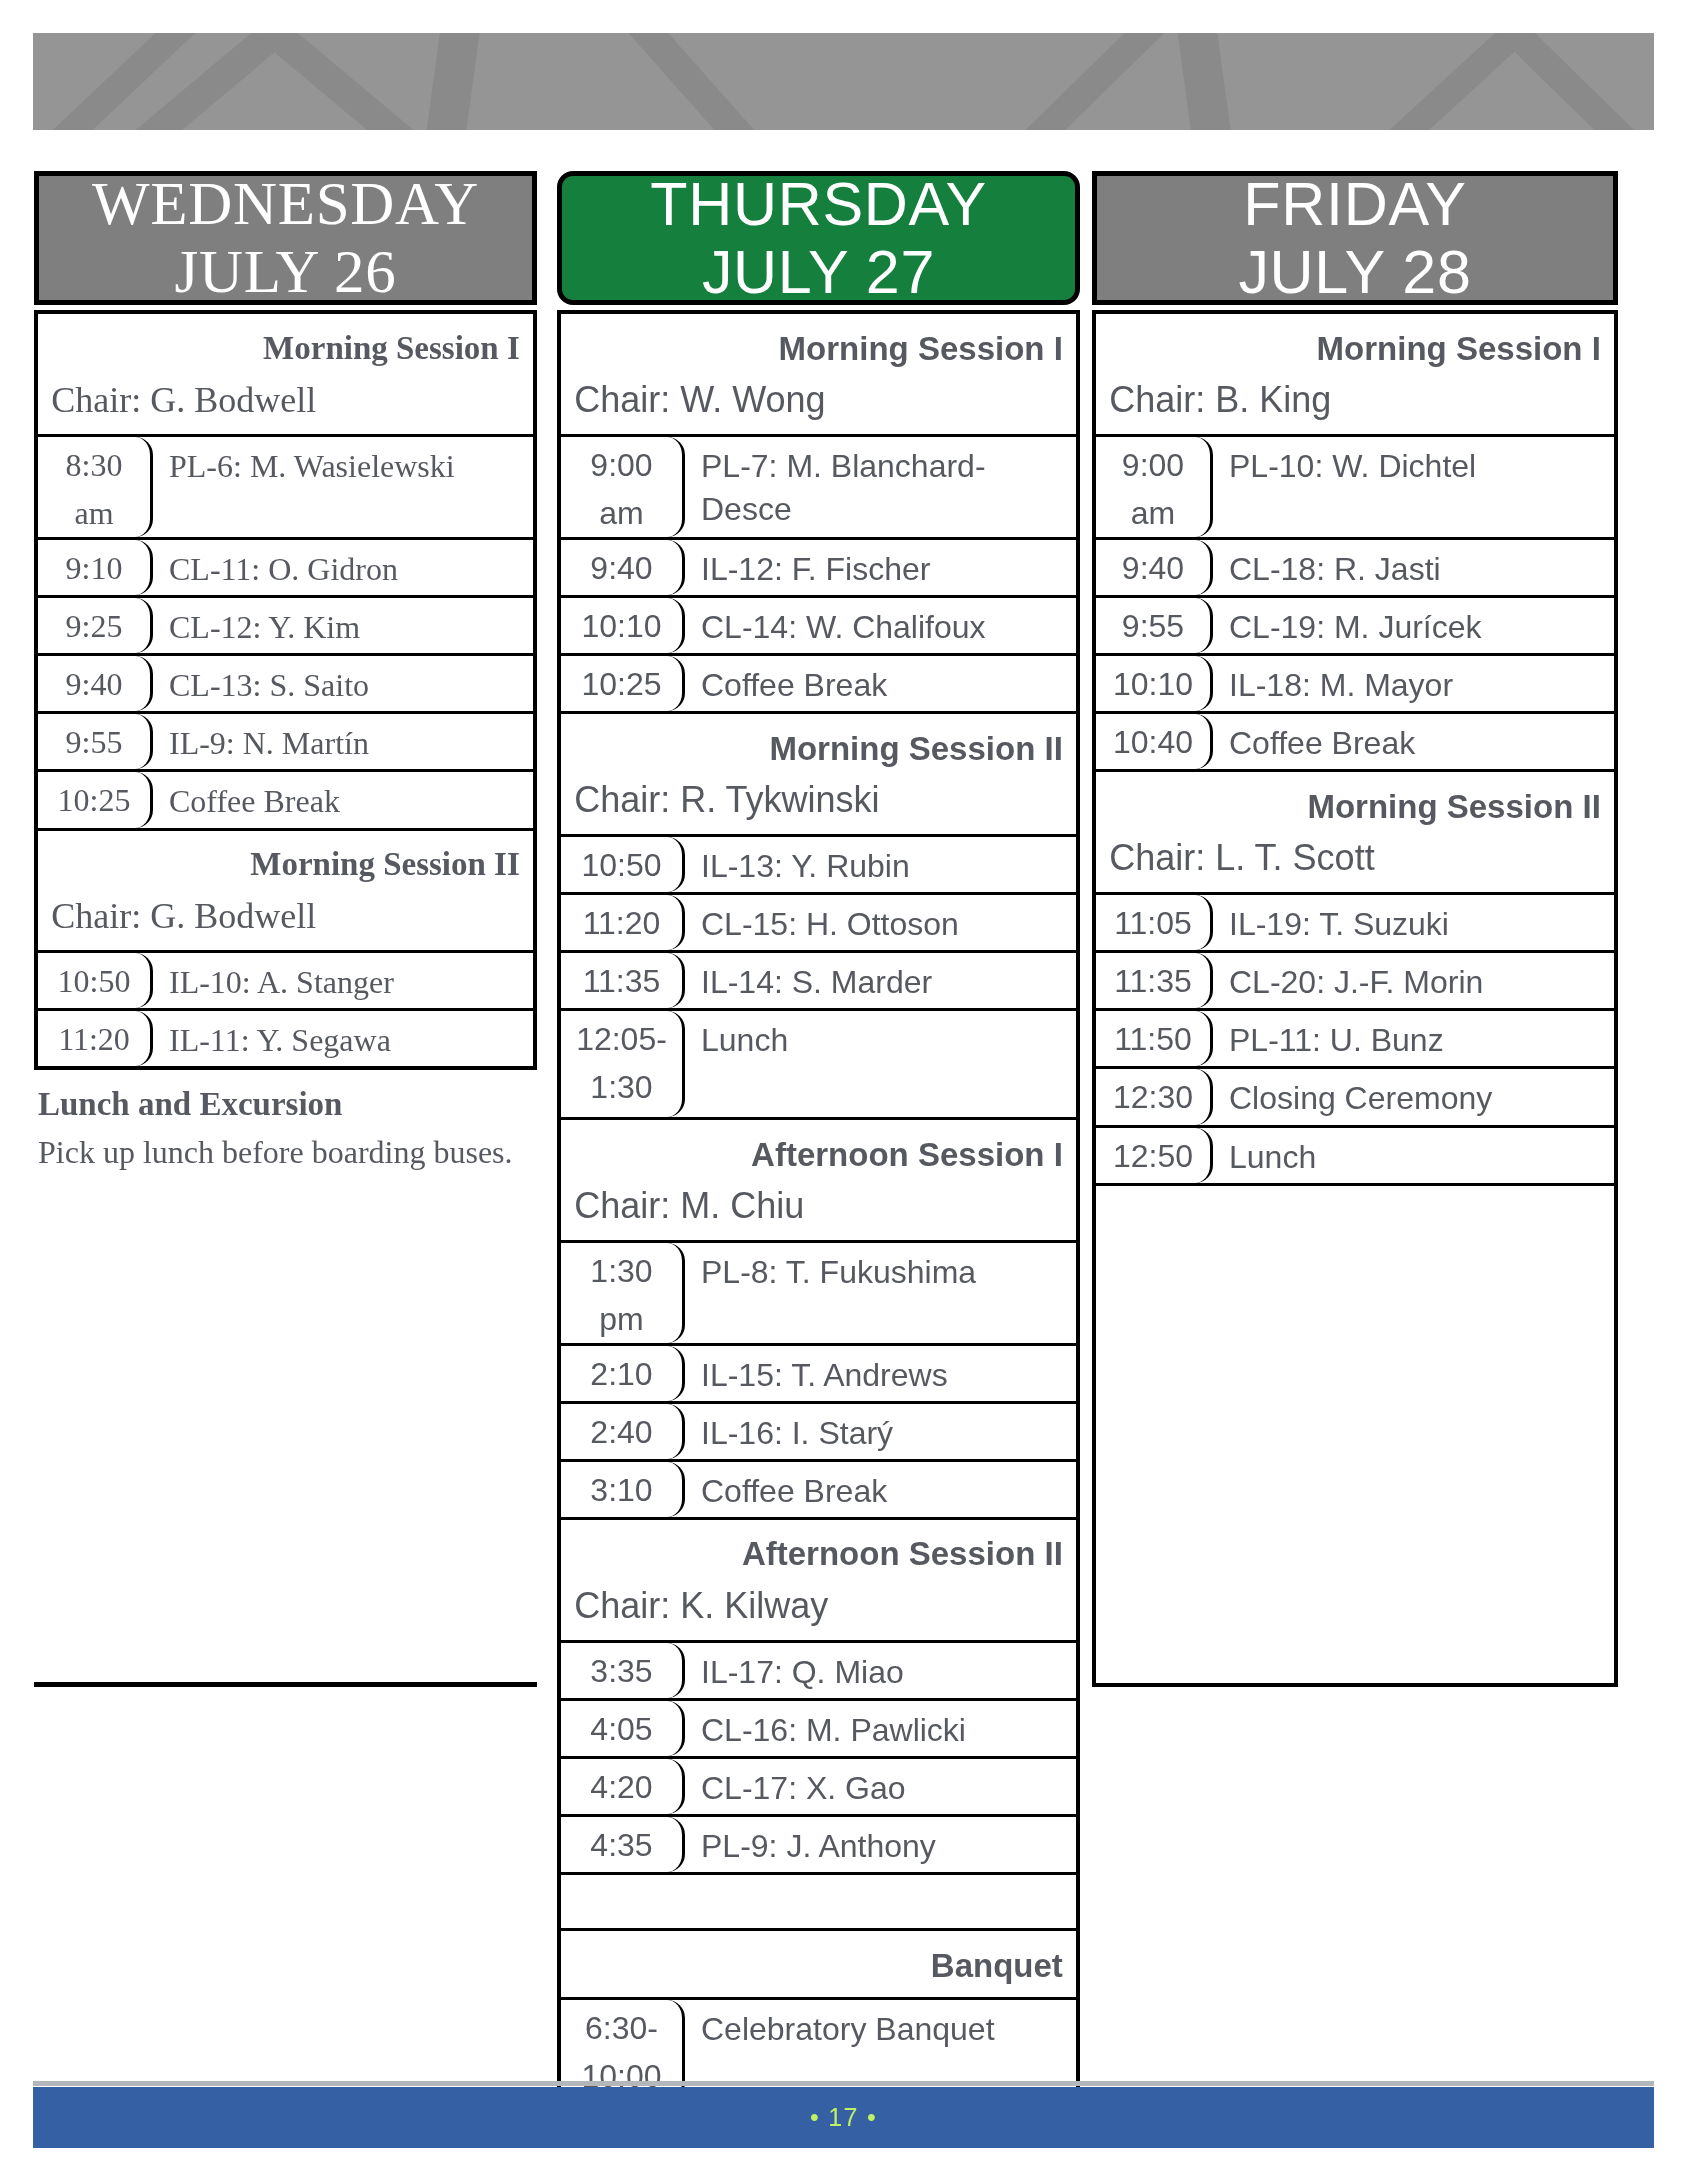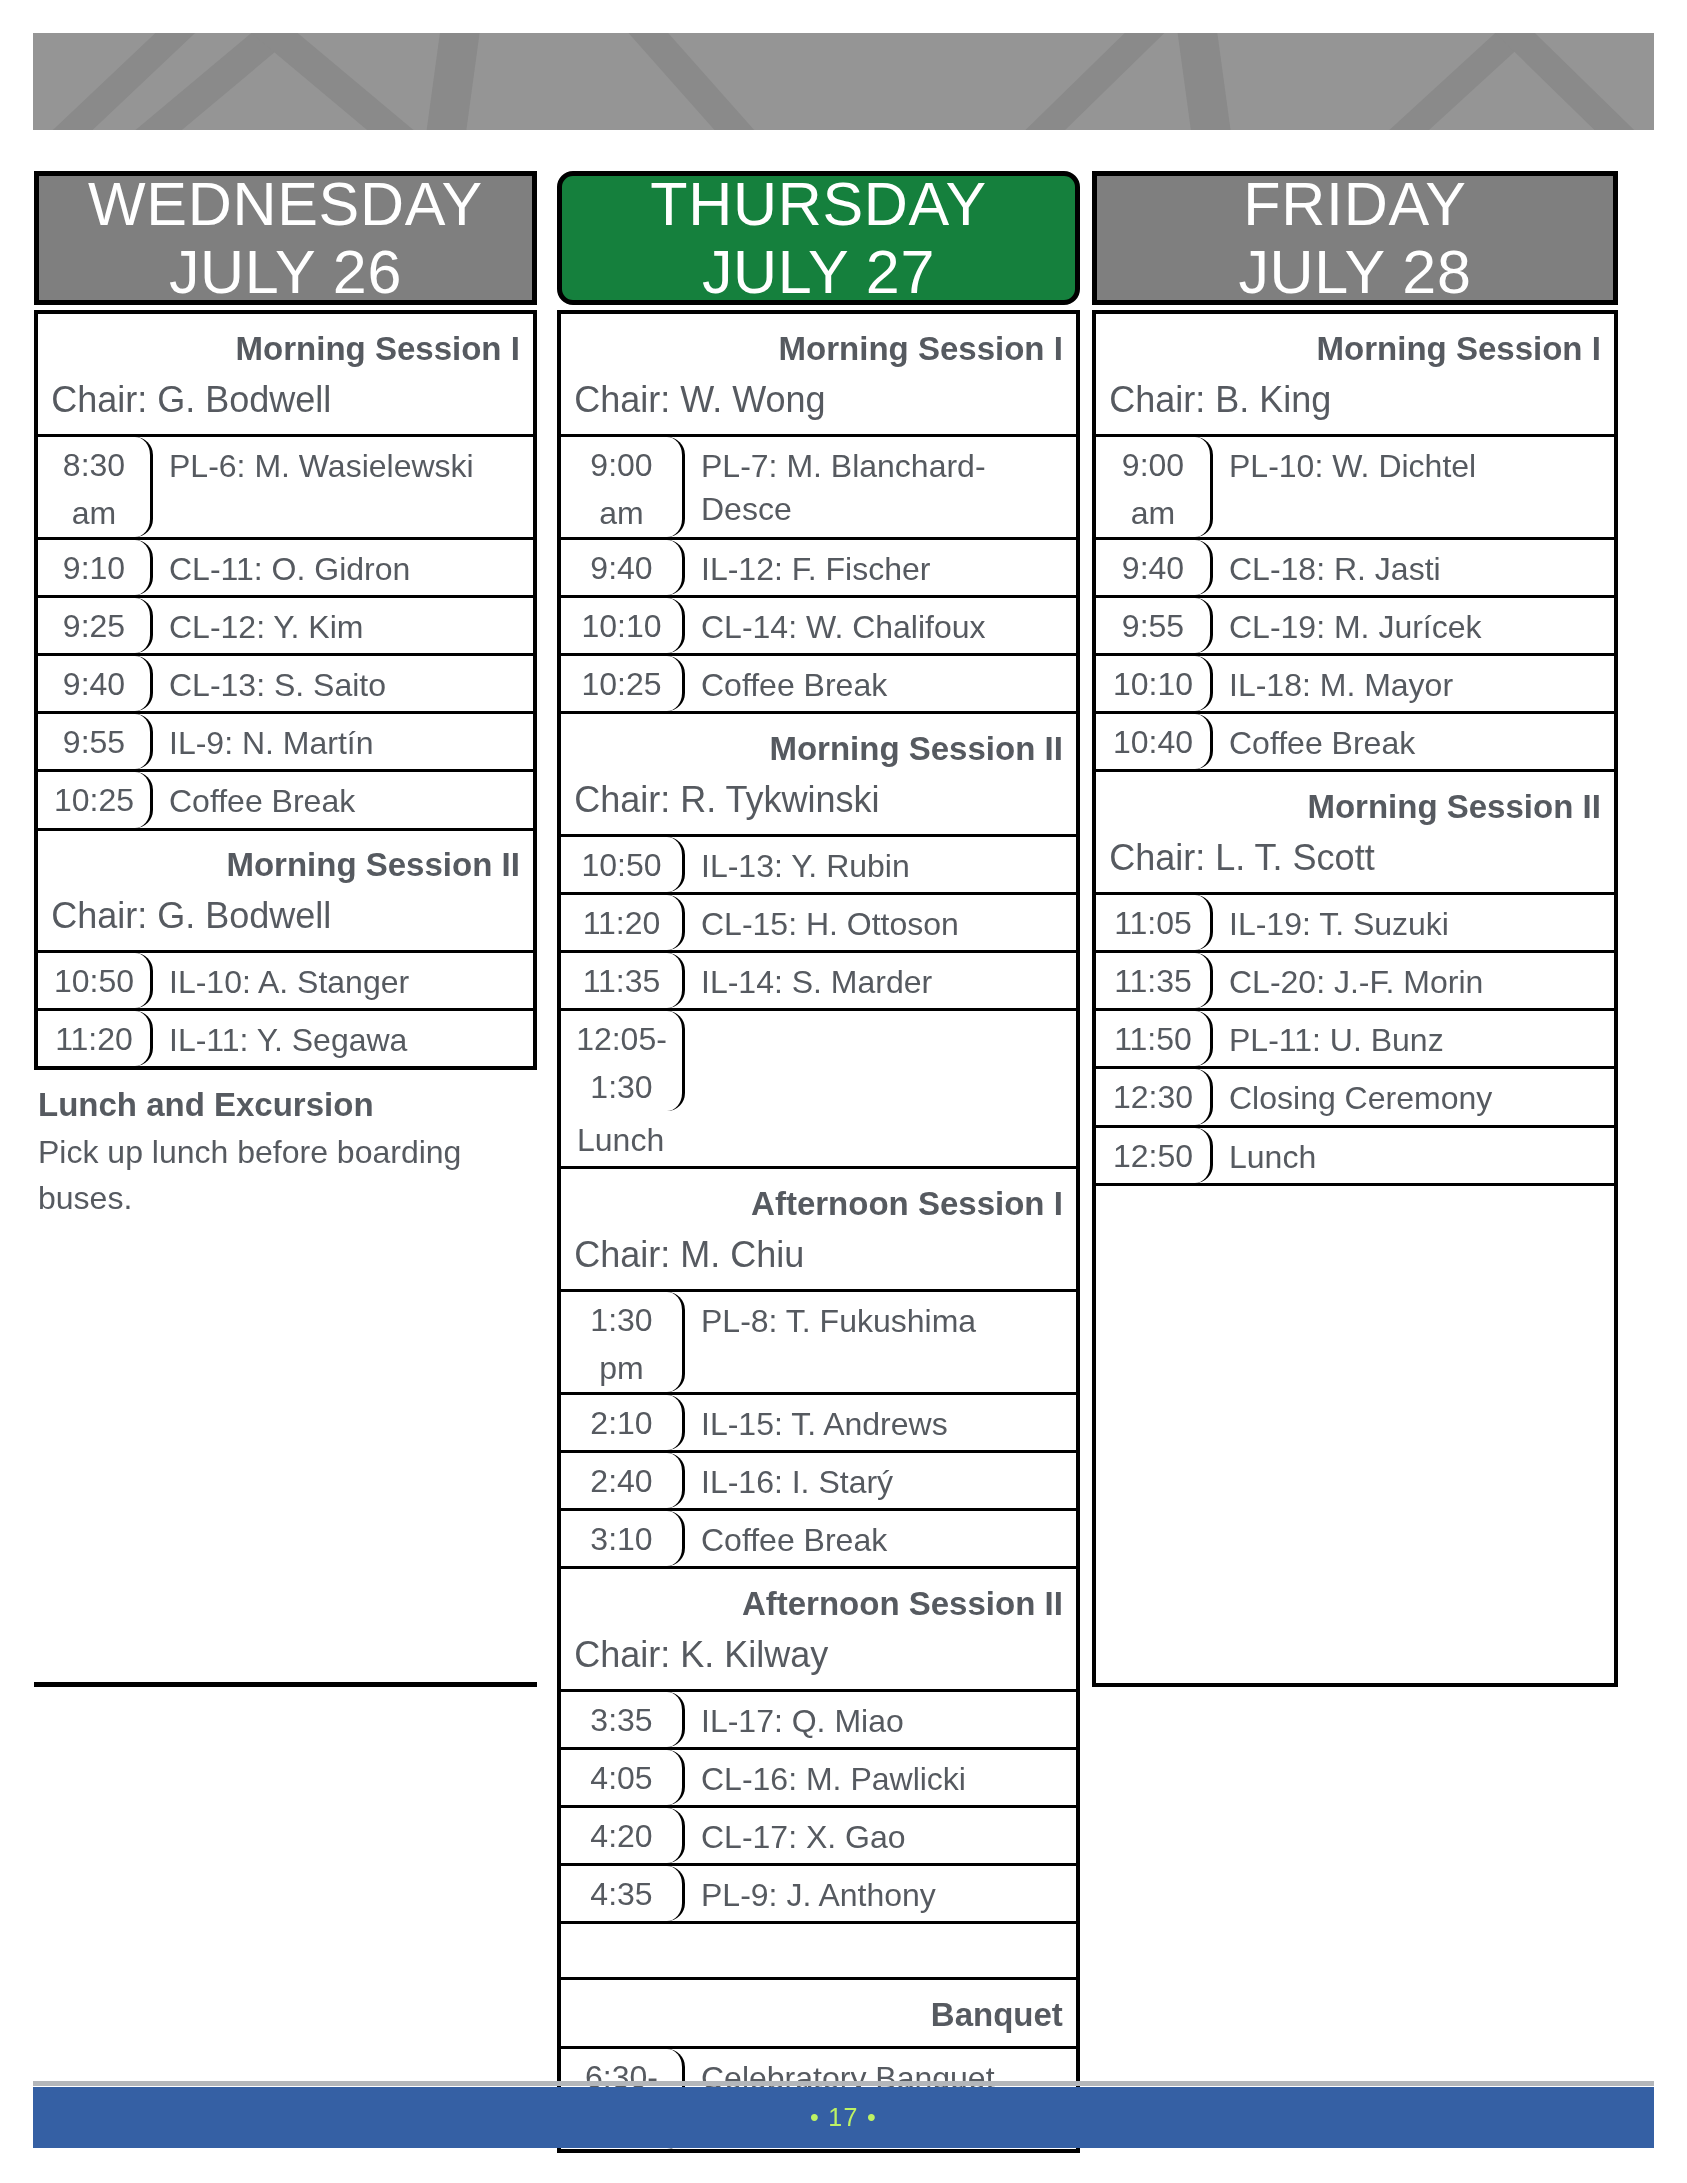--- a/index.html
+++ b/index.html
@@ -7,21 +7,21 @@
     position:relative; width:1687px; height:2183px; background:#ffffff;
     font-family:"Liberation Sans","DejaVu Sans",sans-serif; color:#565a60;
     overflow:hidden;
   }
   
   #banner { position:absolute; left:33px; top:33px; width:1621px; height:97px; background:#959595; overflow:hidden; }
   #banner svg { display:block; width:100%; height:100%; }
 
   
   .day-col { position:absolute; top:171px; }
-  #col-wed { left:34px;  width:503px; height:1516px; }
+  #col-wed { left:34px;  width:503px; height:1516px;font-family:Liberation Serif, serif; }
   #col-thu { left:557px; width:523px; }
   #col-fri { left:1092px; width:526px; height:1516px; }
 
   .day-header {
     height:134px; box-sizing:border-box; border:5.3px solid #000;
     display:flex; flex-direction:column; justify-content:center; align-items:center;
     color:#ffffff; font-size:61px; line-height:1.12; letter-spacing:0.7px;
   }
   .hdr-gray { background:#7f7f7f; }
   .hdr-blue { background:#15803d;border-radius:16px; }
@@ -44,21 +44,21 @@
     font-size:32px; line-height:1.5; padding-top:4px;border-radius:18px;
   }
   #col-wed .time { width:115px; }
   #col-thu .time { width:124px; }
   #col-fri .time { width:117px; }
   .row .talk { flex:1; font-size:32px; line-height:1.35; padding:8px 9.3px 4px 16px; box-sizing:border-box; }
 
   .h135 { min-height:89px; }
   .h150 { min-height:99px; }
   .h155 { min-height:103px; }
-  .h165 { min-height:109px;flex-direction:column; }
+  .h165 { min-height:109px; }
   .h120 { min-height:79px; }
   .spacer { min-height:56px; }
 
   .freetext { padding:10.6px 2.6px 0 4px; }
   .freetext .ft-title { font-weight:bold; font-size:33px; line-height:1.45; }
   .freetext .ft-body { font-size:32px; line-height:1.45; width:490px; }
 
   .bottom-rule { position:absolute; left:0; bottom:0; width:100%; height:4.6px; background:#000; }
   .filler { flex:1; }
 

